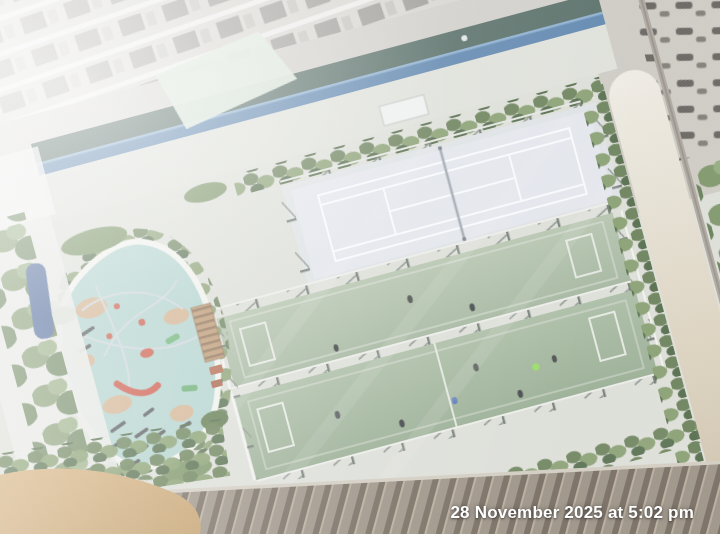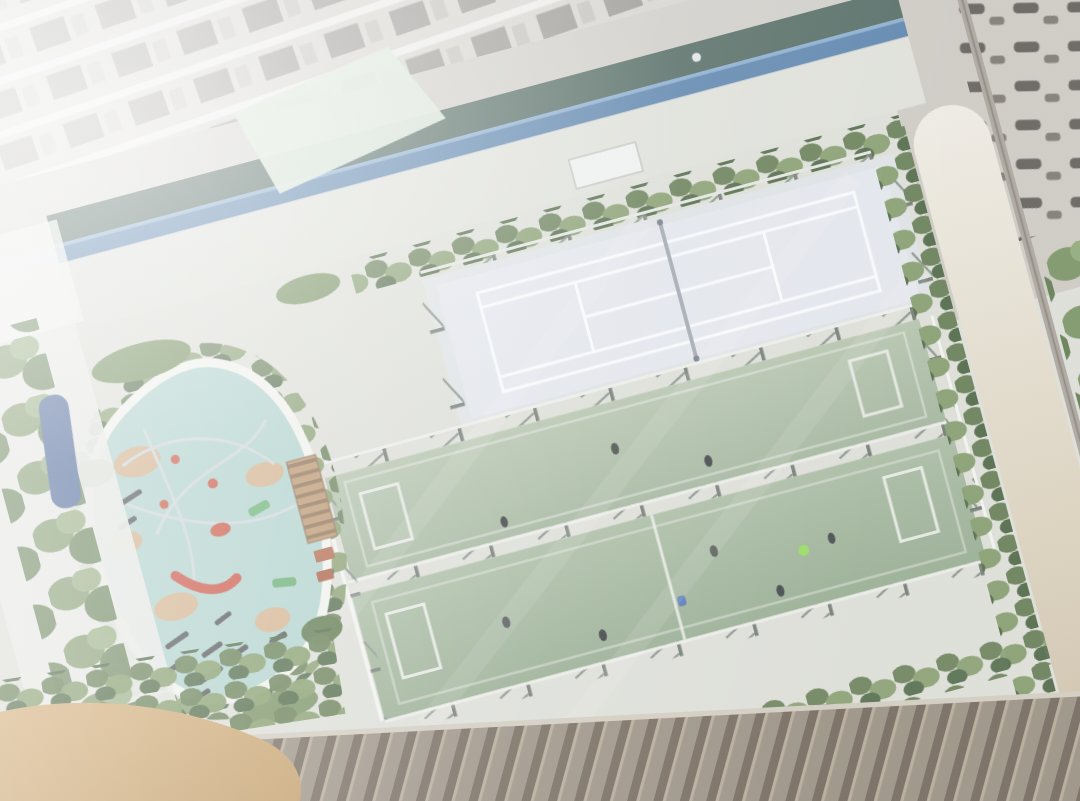--- a/index.html
+++ b/index.html
@@ -304,14 +304,15 @@
     <g transform="rotate(-3 430 506)">
       <rect x="112" y="478" width="660" height="80" fill="url(#ridge)"></rect>
       <rect x="112" y="476" width="660" height="3.5" fill="#cfc9bd"></rect>
     </g>
     <rect x="-8" y="438" width="235" height="58" fill="url(#hedgeO)" transform="rotate(-9 100 465)" opacity="0.97"></rect>
     <path d="M-6,476 C 52,462 116,468 172,492 C 196,502 206,520 198,540 L -6,540 Z" fill="url(#dirtG)"></path>
   </svg>
 
   <div class="haze"></div>
 
+  <div class="timestamp">28 November 2025 at 5:02 pm</div>
 
 </div>
 
 </body></html>

